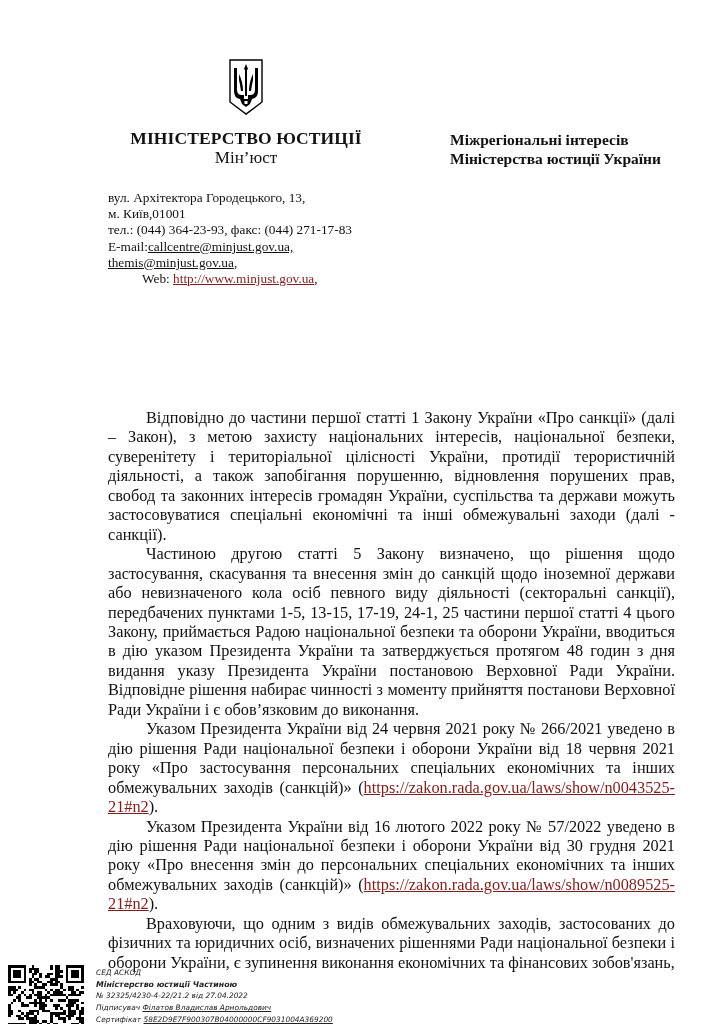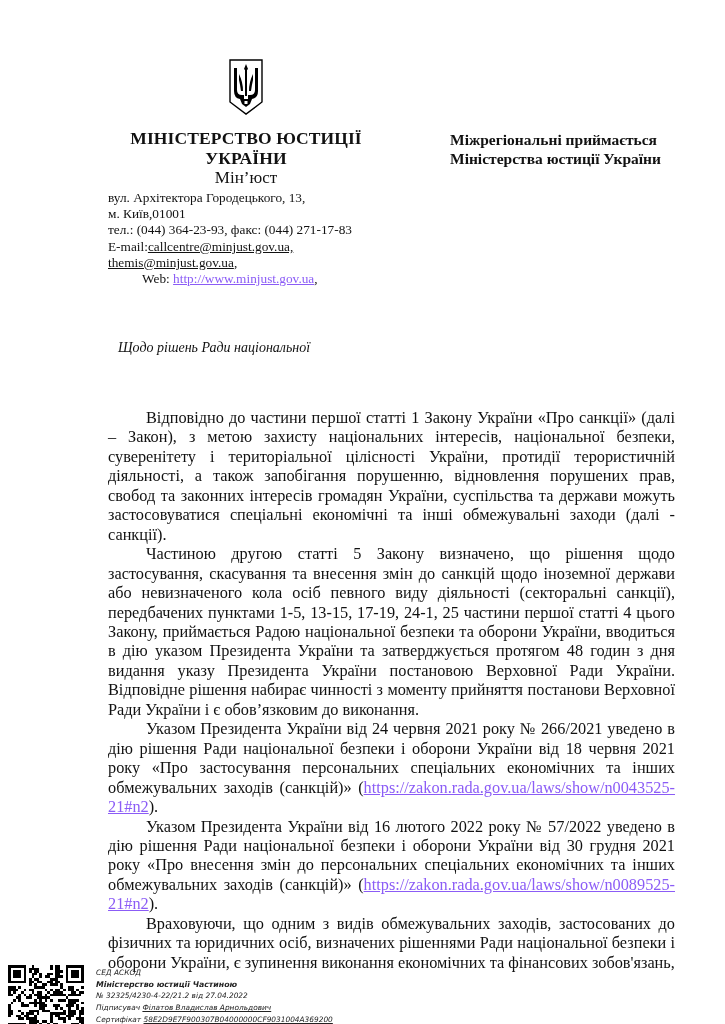--- a/index.html
+++ b/index.html
@@ -7,21 +7,21 @@
          font-family: "Liberation Serif", "DejaVu Serif", serif; color: #111; }
   .page { position: absolute; left: 0; top: 0; width: 725px; height: 1012px; margin-top: 28px; }
 
   .coat { position: absolute; left: 228px; top: 30px; width: 36px; height: 58px; }
 
   .ministry-block { position: absolute; left: 108px; top: 100px; width: 276px; text-align: center; }
   .ministry-title { font-weight: bold; font-size: 17.5px; line-height: 20px; letter-spacing: 0.1px; }
   .ministry-short { font-size: 17px; line-height: 19px; }
   .addr { position: absolute; left: 108px; top: 162px; width: 290px; font-size: 13.3px; line-height: 16.2px; text-align: left; }
   .addr .line { display: block; white-space: nowrap; }
-  a.lnk { color: #8b5cf6; text-decoration: underline; }
+  a.lnk { color: #7f1d1d; text-decoration: underline; }
   .ul { text-decoration: underline; }
 
   .recipient { position: absolute; left: 450px; top: 102px; font-weight: bold; font-size: 15.5px; line-height: 19px; }
 
   .subject { position: absolute; left: 118px; top: 310px; font-style: italic; font-size: 14px; line-height: 19px; }
 
   .body-text { position: absolute; left: 108px; top: 380px; width: 567px; font-size: 16.3px; line-height: 19.45px; text-align: justify; }
   .body-text p { margin: 0; text-indent: 38px; }
 
   .footer { position: absolute; left: 6px; top: 937px; width: 360px; height: 80px; font-style: italic; }
@@ -45,46 +45,44 @@
 
     <path d="M11 16 Q15 24 15 33 L13 33 Q12 26 11 22 Z" fill="#000"></path>
     <path d="M25 16 Q21 24 21 33 L23 33 Q24 26 25 22 Z" fill="#000"></path>
 
     <path d="M12 41 L24 41 L22 46 L18 49 L14 46 Z" fill="#000"></path>
     <rect x="16.5" y="43" width="3" height="3" fill="#fff"></rect>
   </svg>
 
   <div class="ministry-block">
     <div class="ministry-title">МІНІСТЕРСТВО ЮСТИЦІЇ</div>
-    <div class="ministry-title">УКРАЇНИ</div>
     <div class="ministry-short">Мін’юст</div>
   </div>
 
   <div class="addr">
     <span class="line">вул. Архітектора Городецького, 13,</span>
     <span class="line">м. Київ,01001</span>
     <span class="line">тел.: (044) 364-23-93, факс: (044) 271-17-83</span>
     <span class="line">
       <span>E-mail:</span><span class="ul">callcentre@minjust.gov.ua,</span>
     </span>
     <span class="line">
       <span class="ul">themis@minjust.gov.ua</span><span>,</span>
     </span>
     <span class="line" style="padding-left:34px;">
       <span>Web: </span><a class="lnk">http://www.minjust.gov.ua</a><span>,</span>
     </span>
   </div>
 
   <div class="recipient">
-    <div>Міжрегіональні приймається</div>
+    <div>Міжрегіональні інтересів</div>
     <div>Міністерства юстиції України</div>
   </div>
 
   <div class="subject">
-    <div>Щодо рішень Ради національної</div>
   </div>
 
   <div class="body-text">
     <p>Відповідно до частини першої статті 1 Закону України «Про санкції» (далі – Закон), з метою захисту національних інтересів, національної безпеки, суверенітету і територіальної цілісності України, протидії терористичній діяльності, а також запобігання порушенню, відновлення порушених прав, свобод та законних інтересів громадян України, суспільства та держави можуть застосовуватися спеціальні економічні та інші обмежувальні заходи (далі - санкції).</p>
     <p>Частиною другою статті 5 Закону визначено, що рішення щодо застосування, скасування та внесення змін до санкцій щодо іноземної держави або невизначеного кола осіб певного виду діяльності (секторальні санкції), передбачених пунктами 1-5, 13-15, 17-19, 24-1, 25 частини першої статті 4 цього Закону, приймається Радою національної безпеки та оборони України, вводиться в дію указом Президента України та затверджується протягом 48 годин з дня видання указу Президента України постановою Верховної Ради України. Відповідне рішення набирає чинності з моменту прийняття постанови Верховної Ради України і є обов’язковим до виконання.</p>
     <p><span>Указом Президента України від 24 червня 2021 року № 266/2021 уведено в дію рішення Ради національної безпеки і оборони України від 18 червня 2021 року «Про застосування персональних спеціальних економічних та інших обмежувальних заходів (санкцій)» (</span><a class="lnk">https://zakon.rada.gov.ua/laws/show/n0043525-21#n2</a><span>).</span></p>
     <p><span>Указом Президента України від 16 лютого 2022 року № 57/2022 уведено в дію рішення Ради національної безпеки і оборони України від 30 грудня 2021 року «Про внесення змін до персональних спеціальних економічних та інших обмежувальних заходів (санкцій)» (</span><a class="lnk">https://zakon.rada.gov.ua/laws/show/n0089525-21#n2</a><span>).</span></p>
     <p>Враховуючи, що одним з видів обмежувальних заходів, застосованих до фізичних та юридичних осіб, визначених рішеннями Ради національної безпеки і оборони України, є зупинення виконання економічних та фінансових зобов'язань,</p>
   </div>
 

